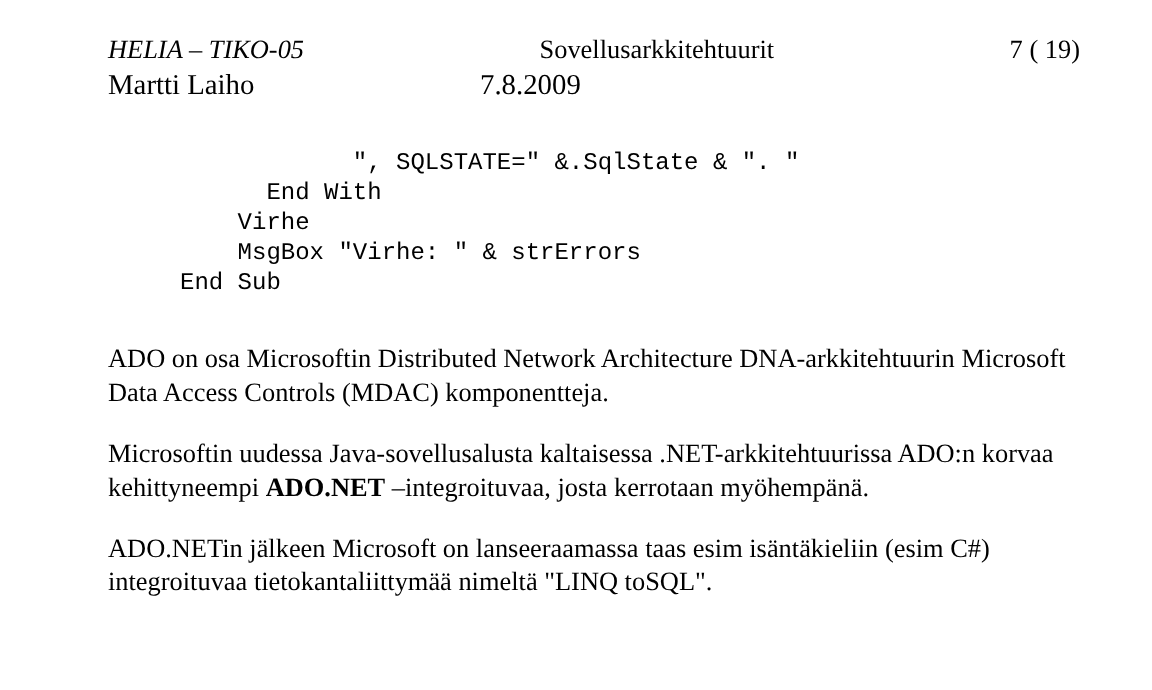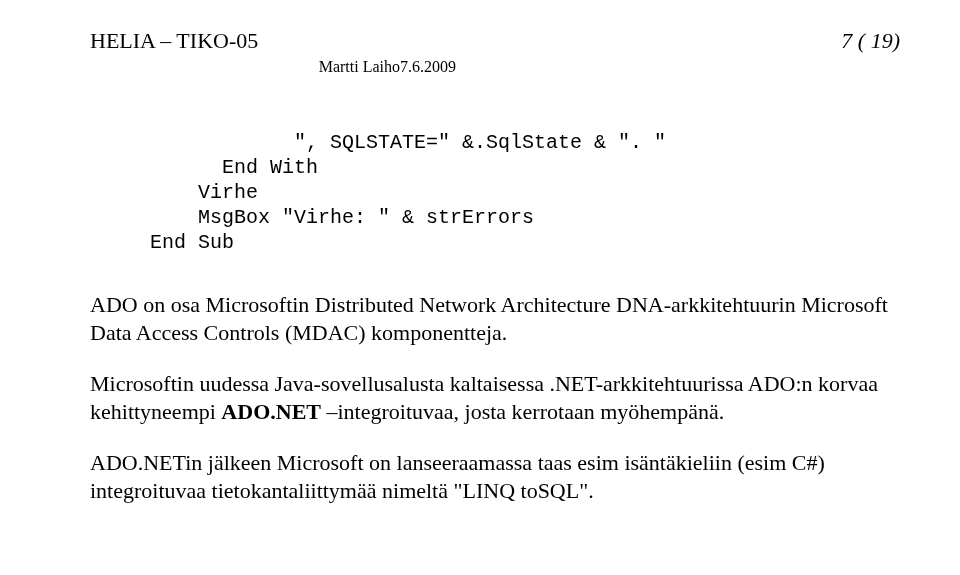--- a/index.html
+++ b/index.html
@@ -11,28 +11,27 @@
       color: #000;
       padding: 28px 60px 40px 90px;
       position: relative;
     }
     .header {
       display: flex;
       justify-content: space-between;
       font-size: 22px;
       margin-bottom: 4px;
     }
-    .header-left { flex: 0 0 auto; }
+    .header-left { flex: 0 0 auto; font-style: italic; }
     .header-center { flex: 1 1 auto; text-align: center; }
-    .header-right { flex: 0 0 auto; text-align: right; font-style: italic; }
+    .header-right { flex: 0 0 auto; text-align: right; }
     .subheader {
       display: flex;
-      font-size: 16px;
-      margin-bottom: 54px;
-      text-align: right;
+      font-size: 24px;
+      margin-bottom: 39px;
     }
     .subheader-left { width: 310px; }
     .subheader-date { }
     .code-block {
       font-family: "Courier New", Courier, monospace;
       font-size: 20px;
       white-space: pre;
       margin-left: 60px;
       margin-bottom: 36px;
       line-height: 1.25;
@@ -42,26 +41,27 @@
       line-height: 1.25;
       margin-bottom: 24px;
       margin-top: 20px;
     }
   </style>
 </head>
 <body>
 
 <div class="header">
   <div class="header-left">HELIA – TIKO-05</div>
+  <div class="header-center">Sovellusarkkitehtuurit</div>
   <div class="header-right">7 ( 19)</div>
 </div>
 
 <div class="subheader">
   <div class="subheader-left">Martti Laiho</div>
-  <div class="subheader-date">7.6.2009</div>
+  <div class="subheader-date">7.8.2009</div>
 </div>
 
 <div class="code-block"><span>            ", SQLSTATE=" &amp;.SqlState &amp; ". "</span>
 <span>      End With</span>
 <span>    Virhe</span>
 <span>    MsgBox "Virhe: " &amp; strErrors</span>
 <span>End Sub</span></div>
 
 <p class="paragraph">ADO on osa Microsoftin Distributed Network Architecture DNA-arkkitehtuurin Microsoft Data Access Controls (MDAC) komponentteja.</p>
 

